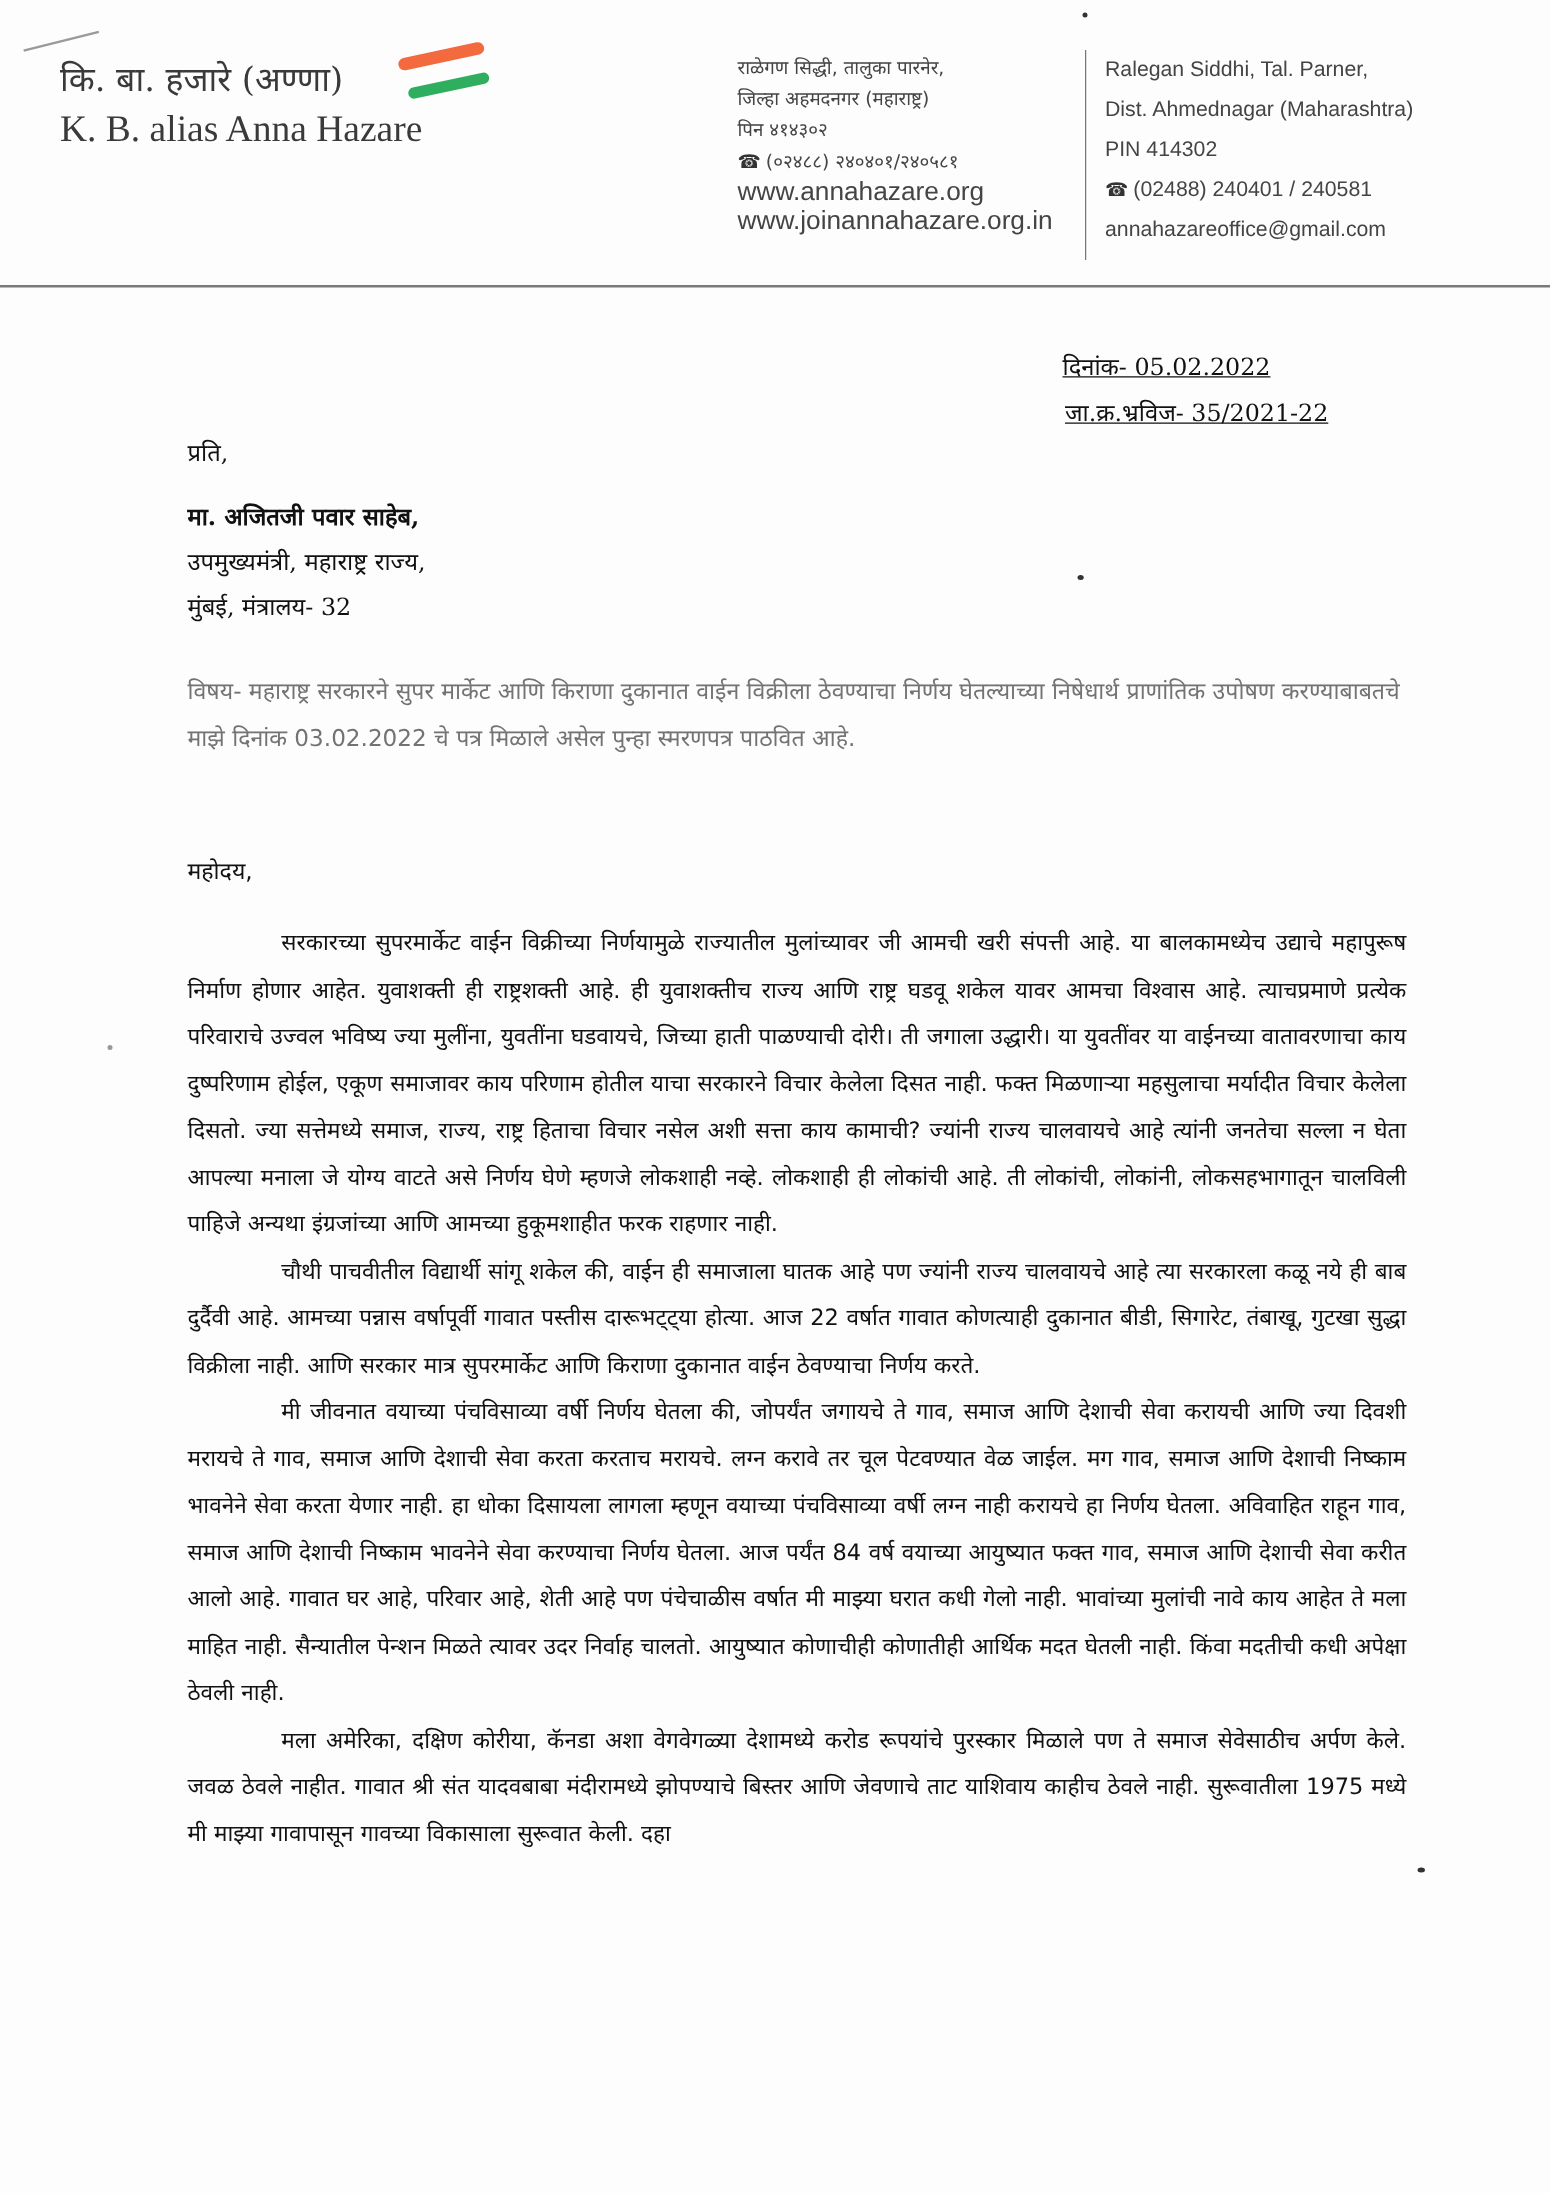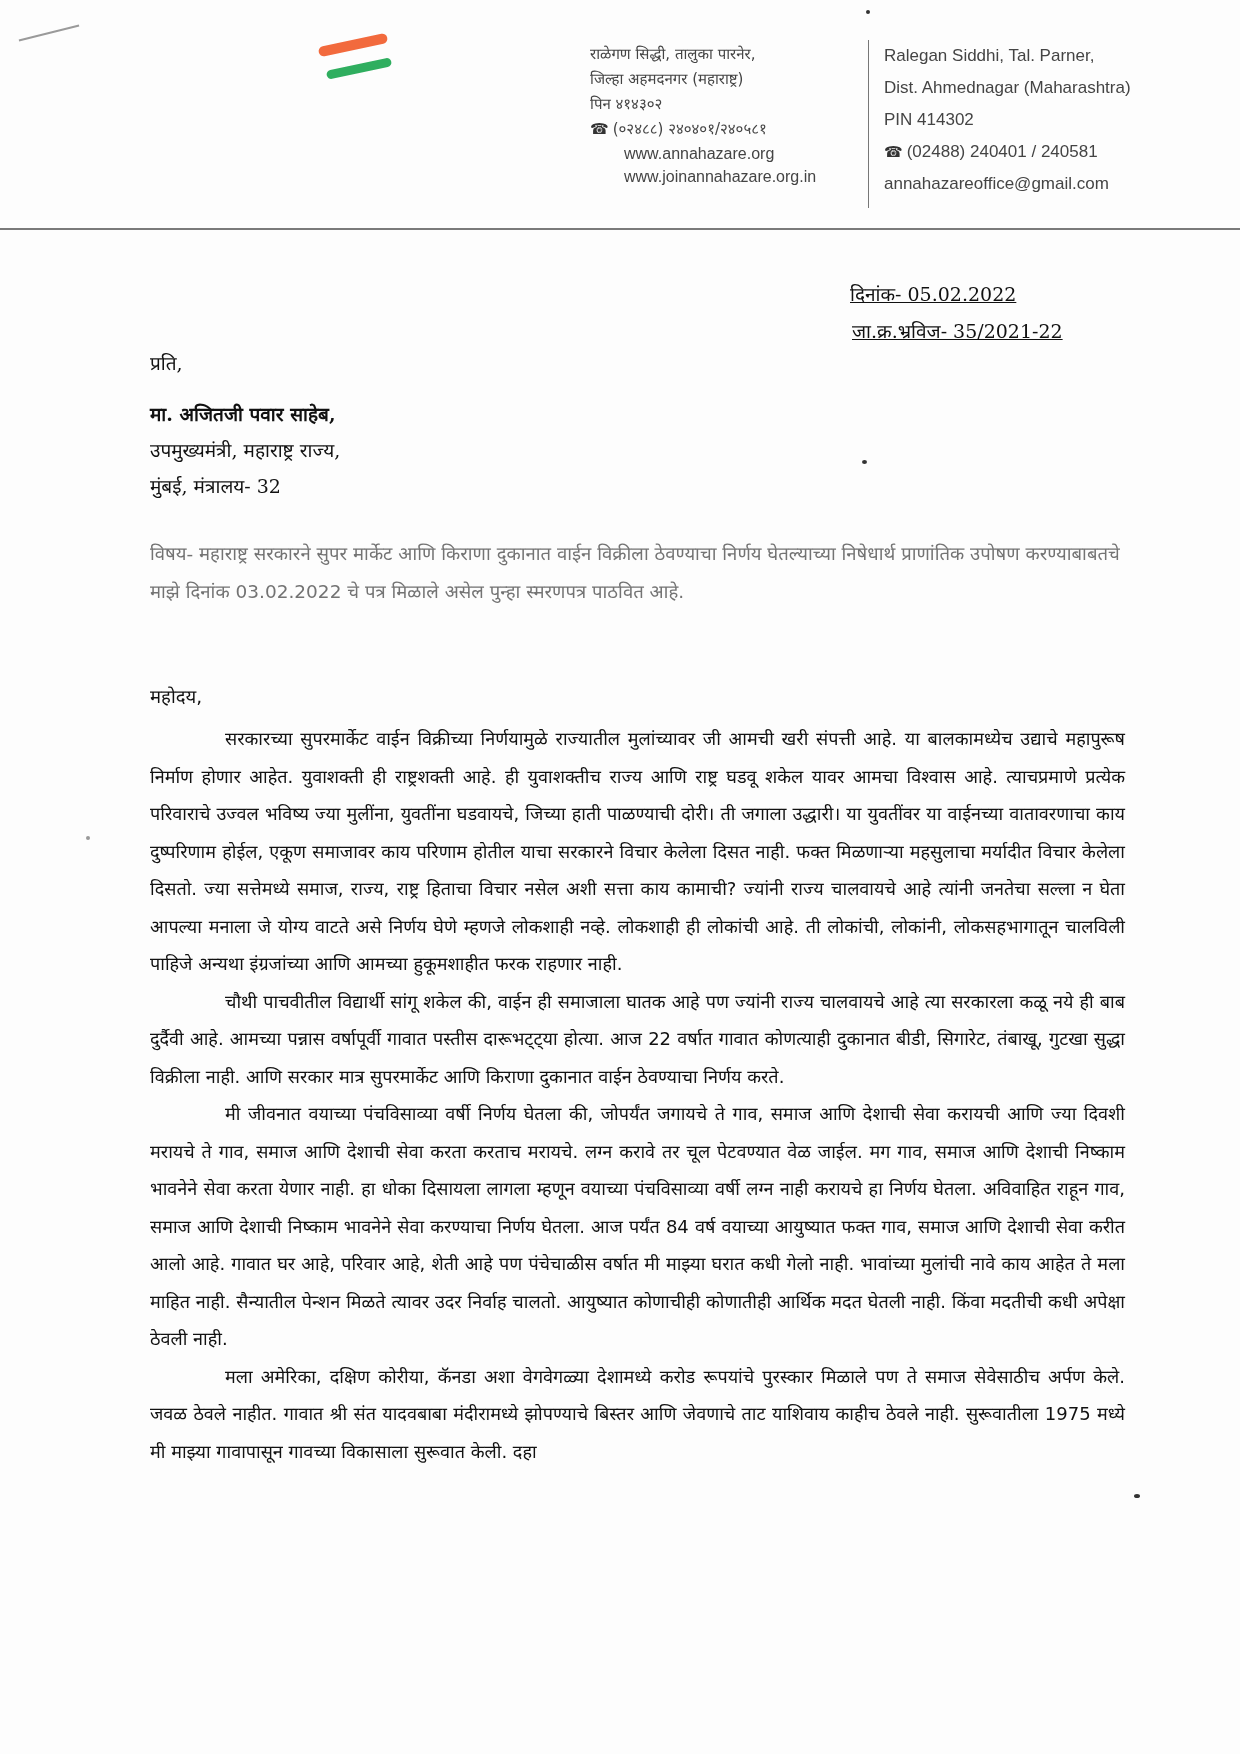--- a/index.html
+++ b/index.html
@@ -10,48 +10,52 @@
     .lh-left { position: absolute; left: 48px; top: 44px; }
     .pen-stroke { position: absolute; left: 18px; top: 32px; width: 62px; height: 2px; background: #9a9a9a; transform: rotate(-14deg); }
     .name-mr { font-family: "DejaVu Serif", serif; font-size: 27px; color: #3a3a3a; line-height: 42px; }
     .name-en { font-family: "Liberation Serif", serif; font-size: 30px; color: #3a3a3a; line-height: 36px; }
     .flag { position: absolute; left: 318px; top: 34px; width: 80px; height: 50px; }
     .flag .stripe-saffron { position: absolute; left: 0; top: 6px; width: 70px; height: 10px; border-radius: 6px; background: #f26a3d; transform: rotate(-12deg); }
     .flag .stripe-green { position: absolute; left: 8px; top: 30px; width: 66px; height: 9px; border-radius: 6px; background: #2fae5f; transform: rotate(-12deg); }
 
     .lh-mid { position: absolute; left: 590px; top: 42px; font-family: "DejaVu Sans", sans-serif; font-size: 15px; color: #444; }
     .lh-mid div { line-height: 25px; }
-    .lh-mid .web { font-family: "Liberation Sans", sans-serif; font-size: 16px; line-height: 23px; margin-left: 34px; }
+    .lh-mid .web { font-family: "Liberation Sans", sans-serif; font-size: 21px; line-height: 23px; }
     .vrule { position: absolute; left: 868px; top: 40px; width: 1px; height: 168px; background: #777; }
     .lh-right { position: absolute; left: 884px; top: 40px; font-family: "Liberation Sans", sans-serif; font-size: 17px; color: #444; }
     .lh-right div { line-height: 32px; }
     .phone-icon { font-family: "DejaVu Sans", sans-serif; font-size: 15px; margin-right: 4px; color: #333; }
     .hrule { position: absolute; left: 0; top: 228px; width: 1240px; height: 2px; background: #7a7a7a; }
     .meta { position: absolute; left: 850px; top: 276px; font-family: "DejaVu Serif", serif; font-size: 19px; color: #111; }
     .meta div { line-height: 37px; text-decoration: underline; }
     .meta .ref { padding-left: 2px; }
 
     .recipient { position: absolute; left: 150px; top: 345px; font-family: "DejaVu Serif", serif; font-size: 19px; color: #111; }
     .recipient div { line-height: 36px; }
     .recipient .bold { font-weight: bold; margin-top: 15px; }
 
     .subject { position: absolute; left: 150px; top: 535px; width: 975px; font-family: "DejaVu Sans", sans-serif; font-size: 18.5px; color: #737373; line-height: 38px; }
 
     .salutation { position: absolute; left: 150px; top: 683px; font-family: "DejaVu Sans", sans-serif; font-size: 18.5px; color: #111; }
-    .body-text { position: absolute; left: 150px; top: 720px; width: 975px; font-family: "DejaVu Sans", sans-serif; font-size: 18px; color: #111; line-height: 37.5px; text-align: justify; }
+    .body-text { position: absolute; left: 150px; top: 736px; width: 975px; font-family: "DejaVu Sans", sans-serif; font-size: 18px; color: #111; line-height: 37.5px; text-align: justify; }
     .body-text p { margin: 0; text-indent: 75px; }
 
     .speck { position: absolute; background: #333; border-radius: 50%; }
   </style>
 </head>
 <body>
 
 <div class="page">
 
   <div class="pen-stroke"></div>
+  <div class="lh-left">
+    <div class="name-mr">कि. बा. हजारे (अण्णा)</div>
+    <div class="name-en">K. B. alias Anna Hazare</div>
+  </div>
   <div class="flag">
     <div class="stripe-saffron"></div>
     <div class="stripe-green"></div>
   </div>
 
   <div class="lh-mid">
     <div>राळेगण सिद्धी, तालुका पारनेर,</div>
     <div>जिल्हा अहमदनगर (महाराष्ट्र)</div>
     <div>पिन ४१४३०२</div>
     <div>

